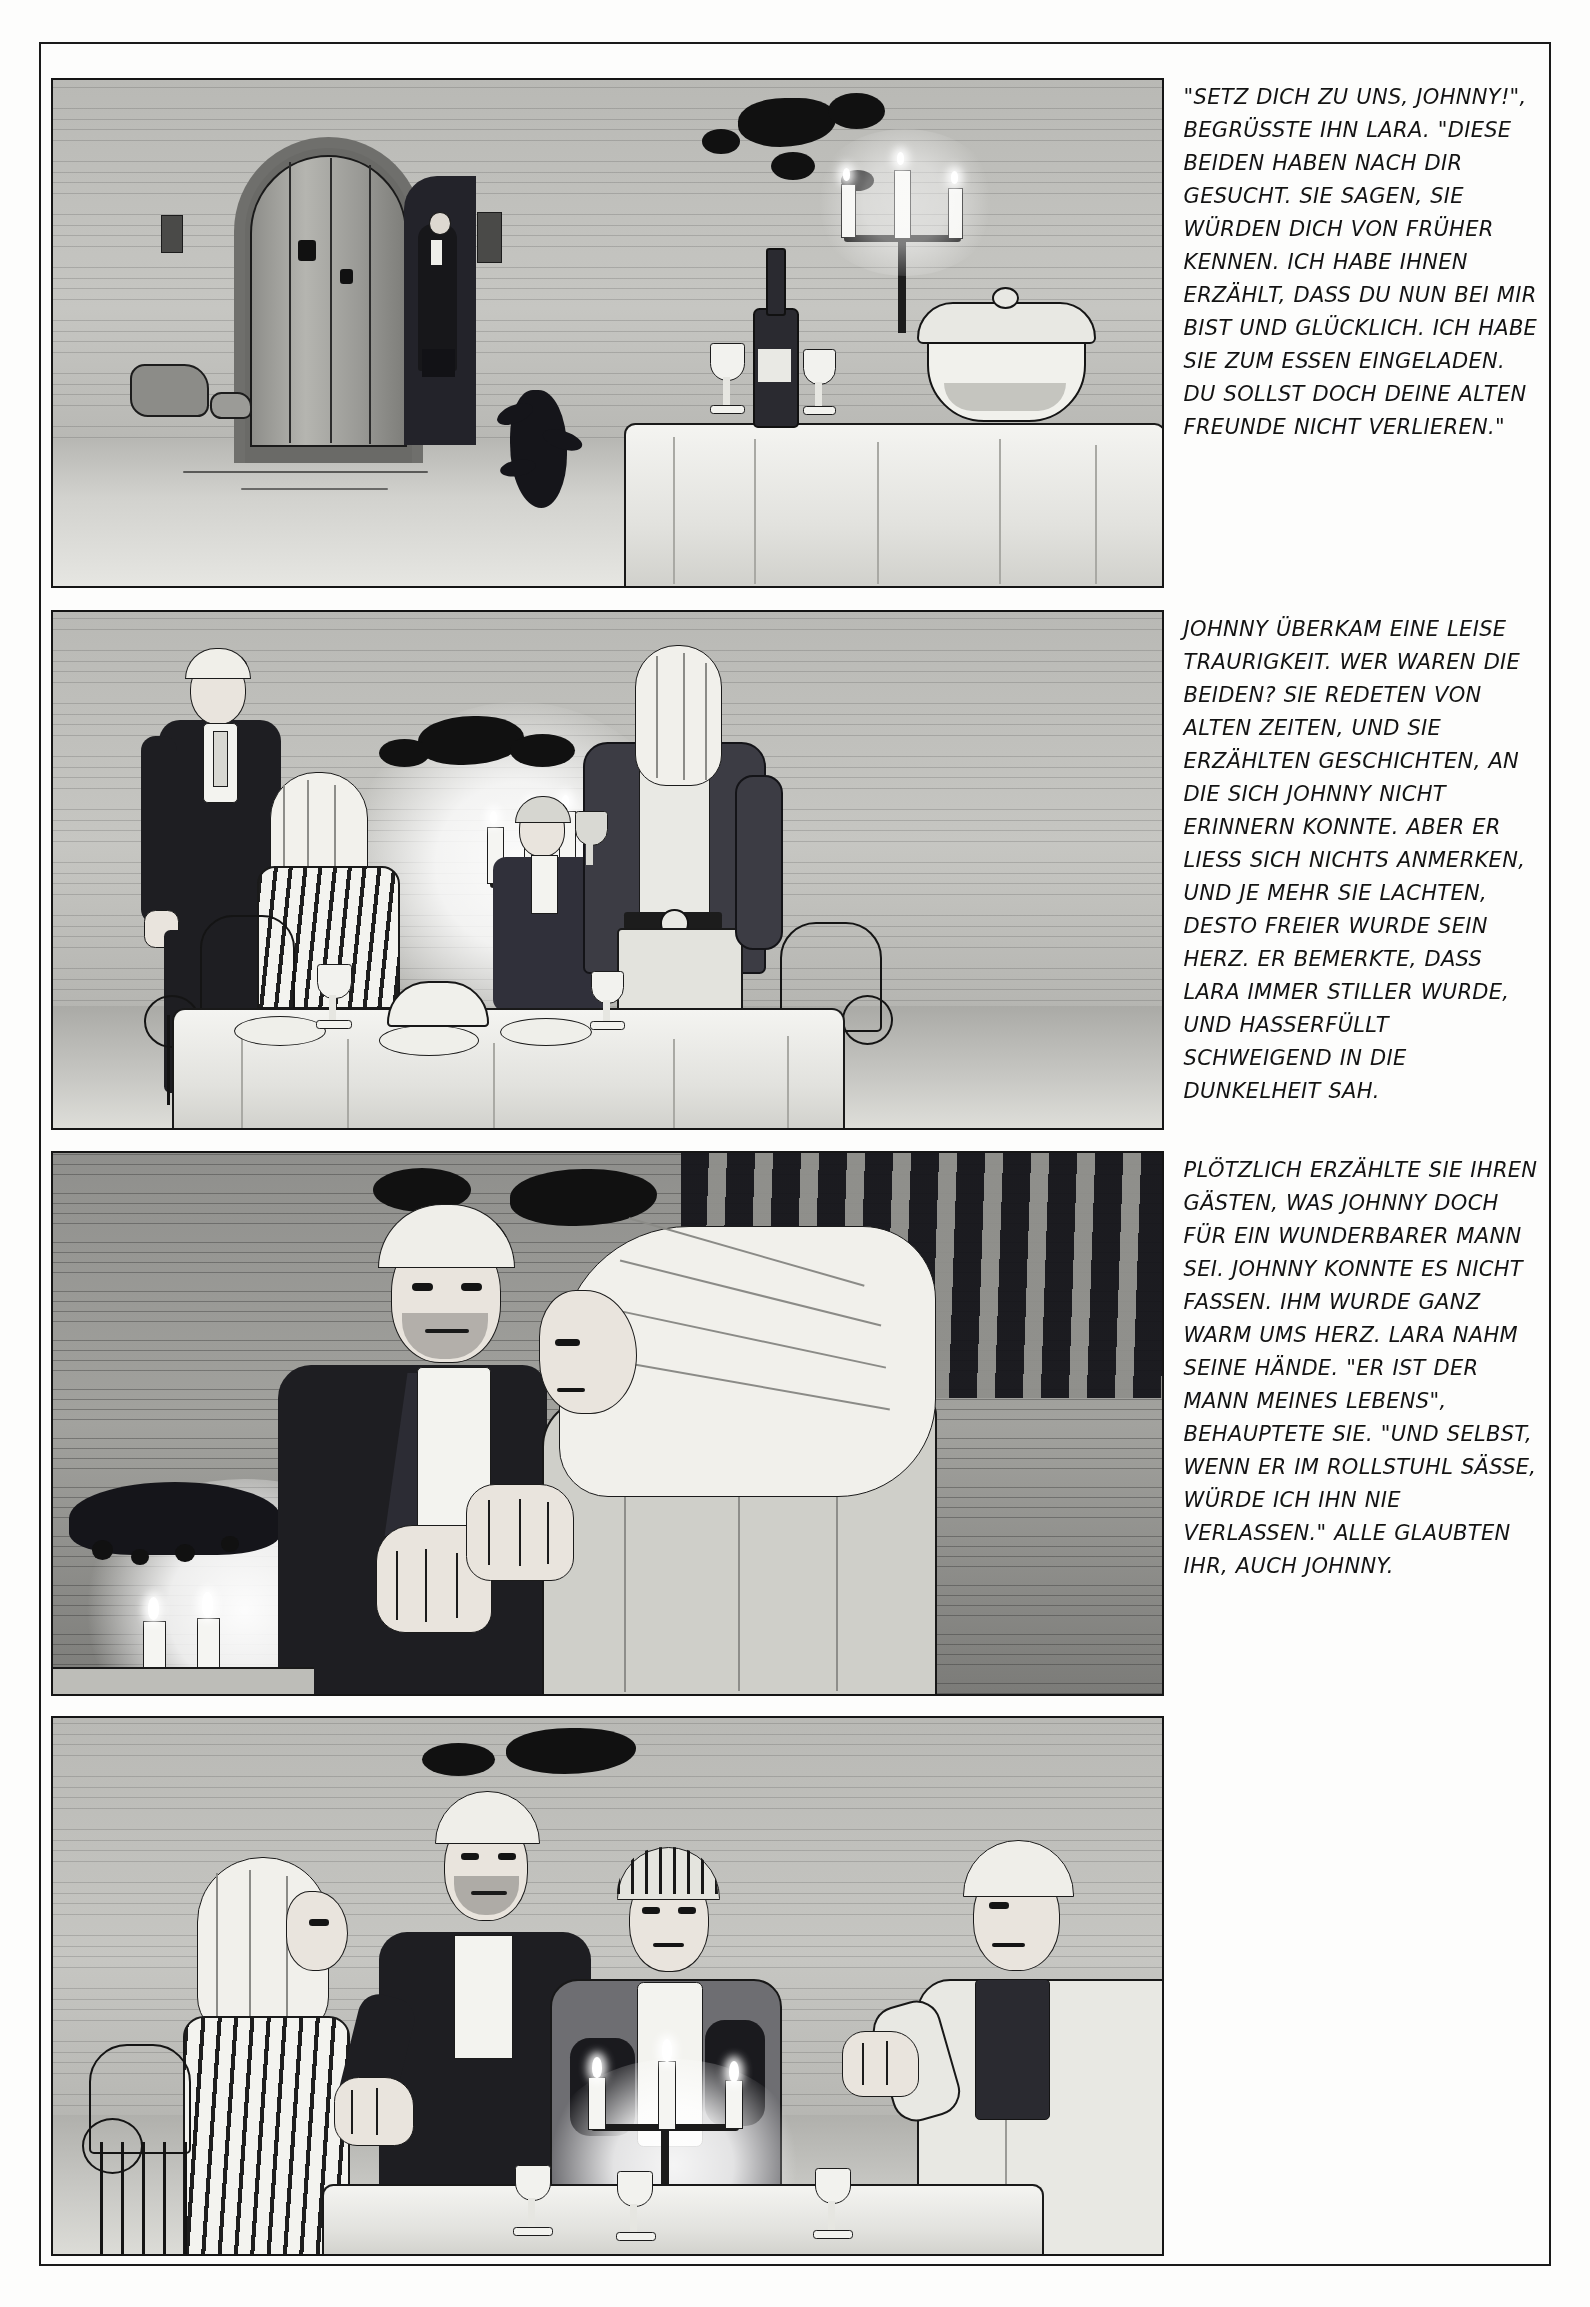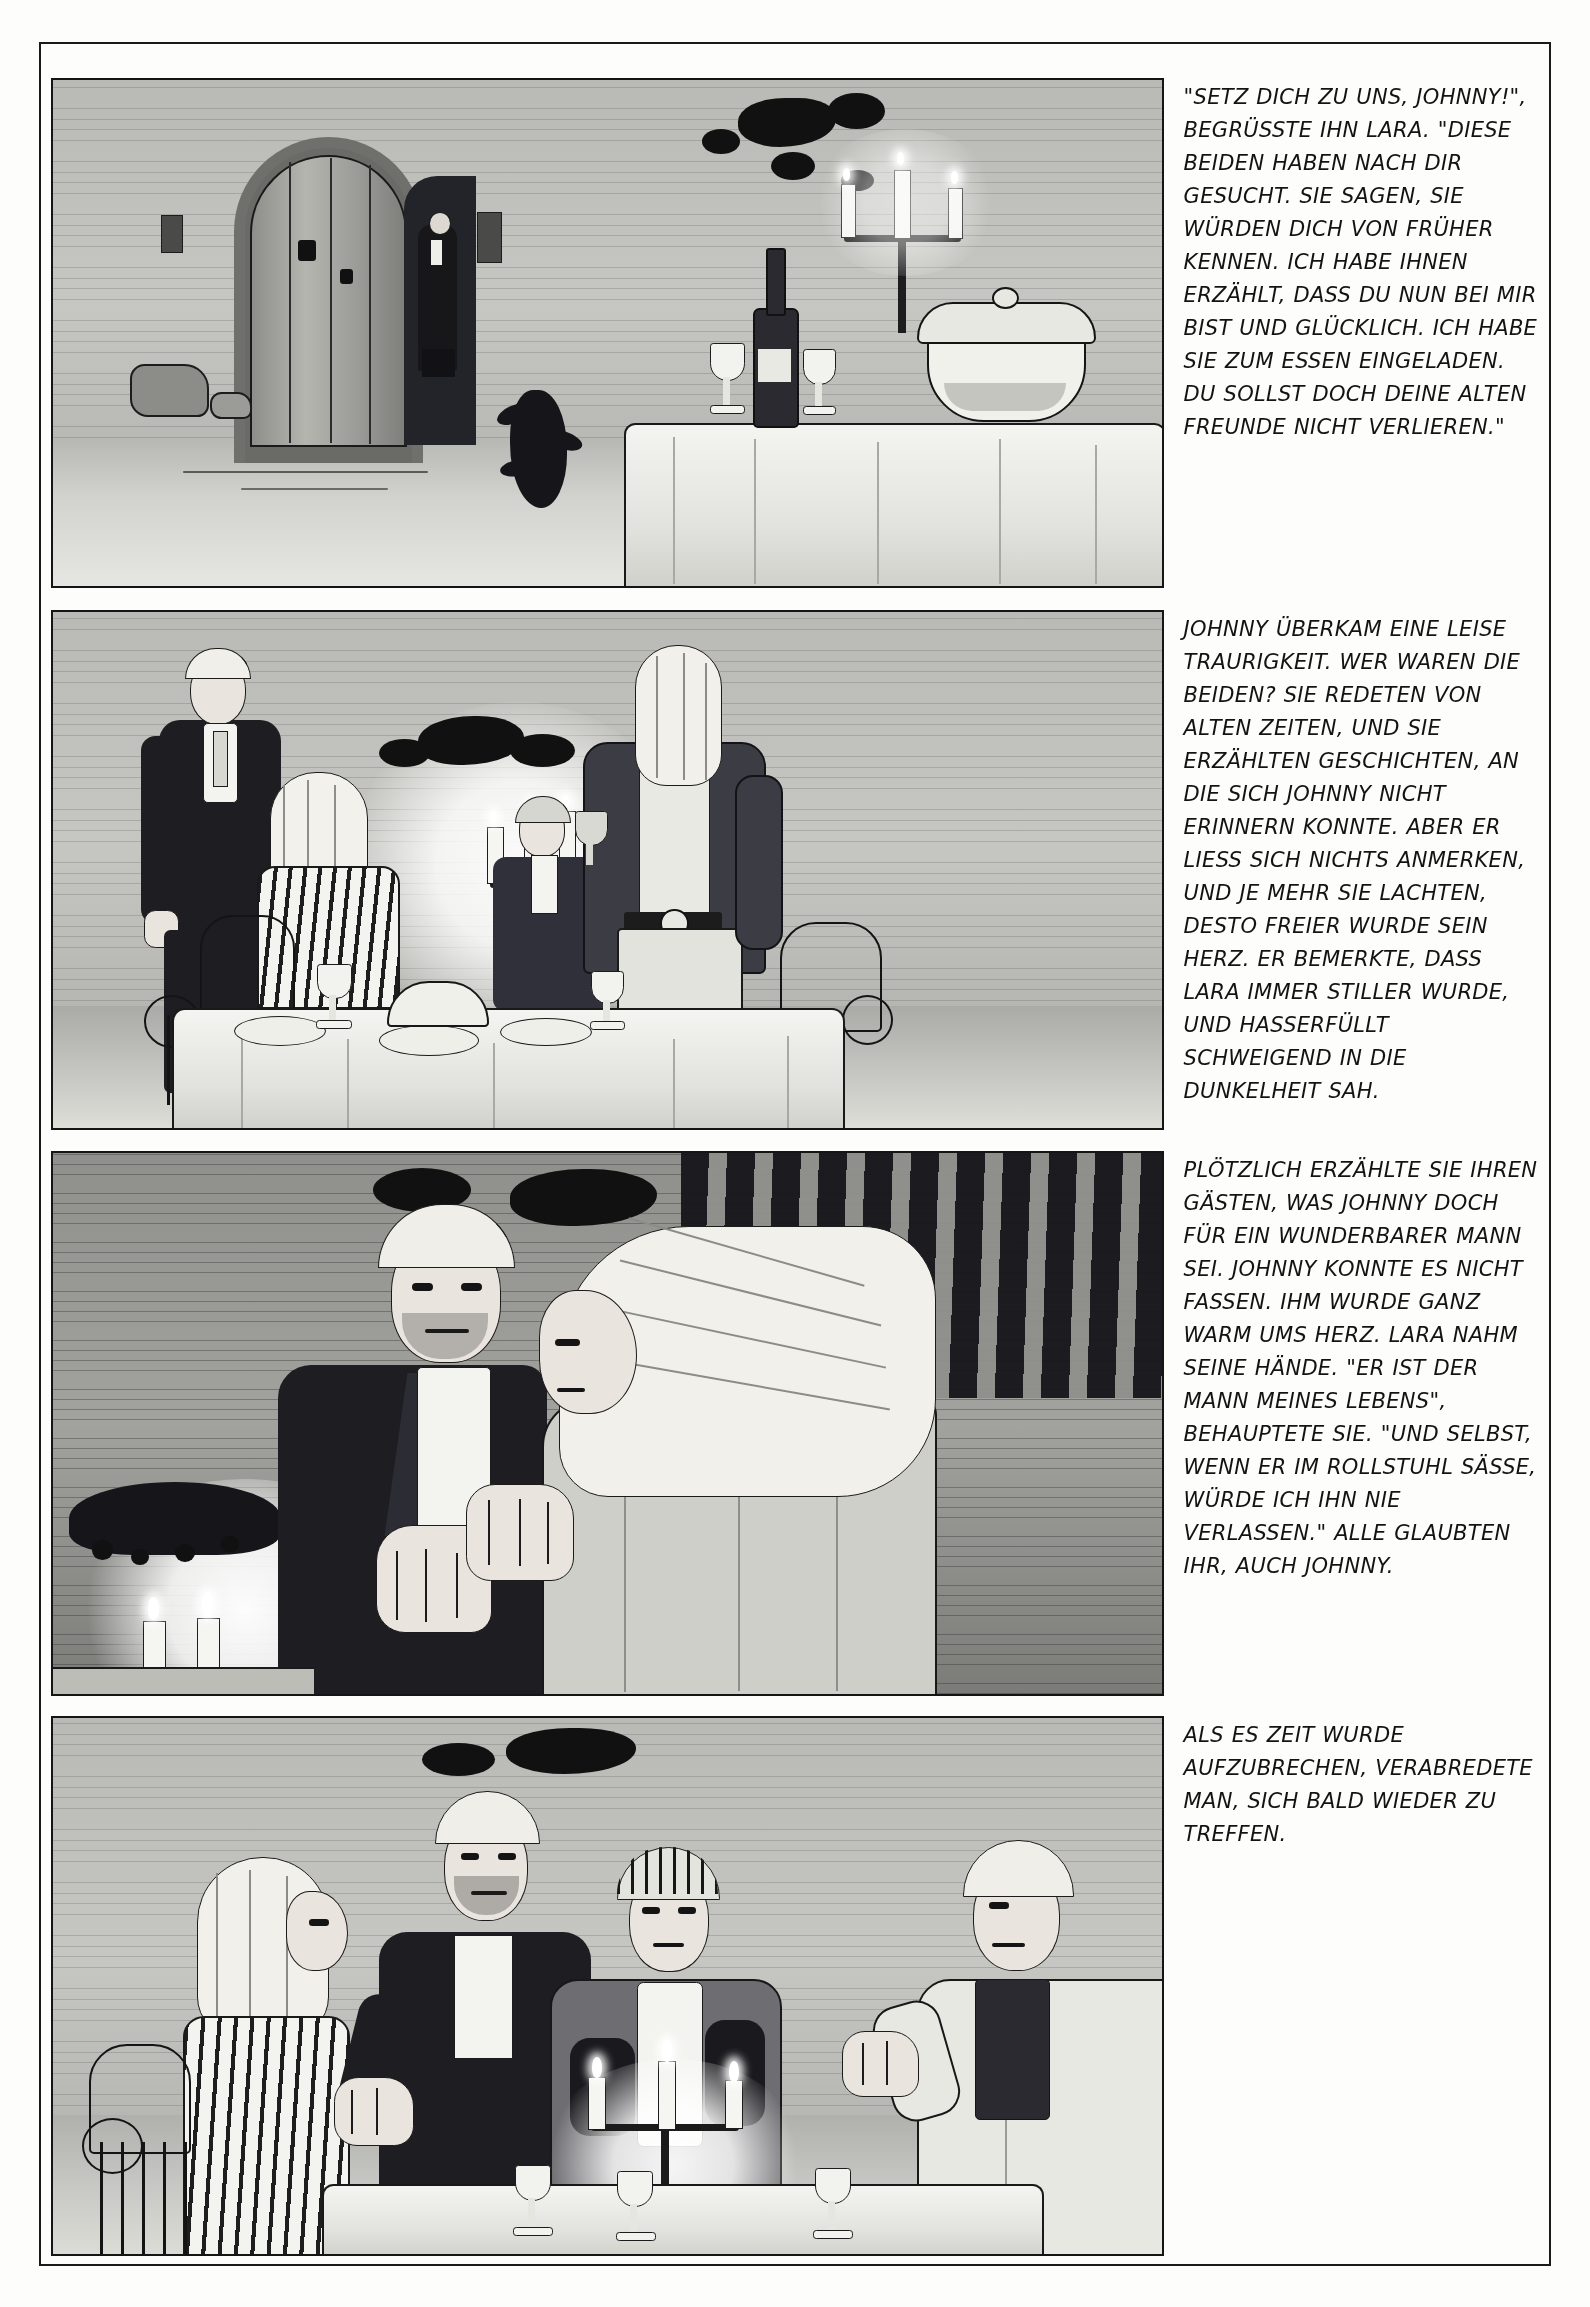--- a/index.html
+++ b/index.html
@@ -483,19 +483,16 @@
 
       <div class="glassstem" style="left:564px;top:453px;width:34px;height:34px;border-radius:3.3px 3.3px 18px 18px;"></div>
       <div class="glassstem" style="left:577px;top:486px;width:6.5px;height:31px;border:none;background:#e6e6e1;"></div>
       <div class="glassstem" style="left:563px;top:514px;width:38px;height:6.5px;border-radius:3.3px;"></div>
 
       <div class="glassstem" style="left:762px;top:450px;width:34px;height:34px;border-radius:3.3px 3.3px 18px 18px;"></div>
       <div class="glassstem" style="left:775px;top:483px;width:6.5px;height:33px;border:none;background:#e6e6e1;"></div>
       <div class="glassstem" style="left:760px;top:512px;width:38px;height:6.5px;border-radius:3.3px;"></div>
     </div>
 
-    <div class="caption">
-      <p>ALS ES ZEIT WURDE AUFZUBRECHEN, VERABREDETE MAN, SICH BALD WIEDER ZU TREFFEN.</p>
-    </div>
   </div>
 
 </div>
 
 
 </body></html>

